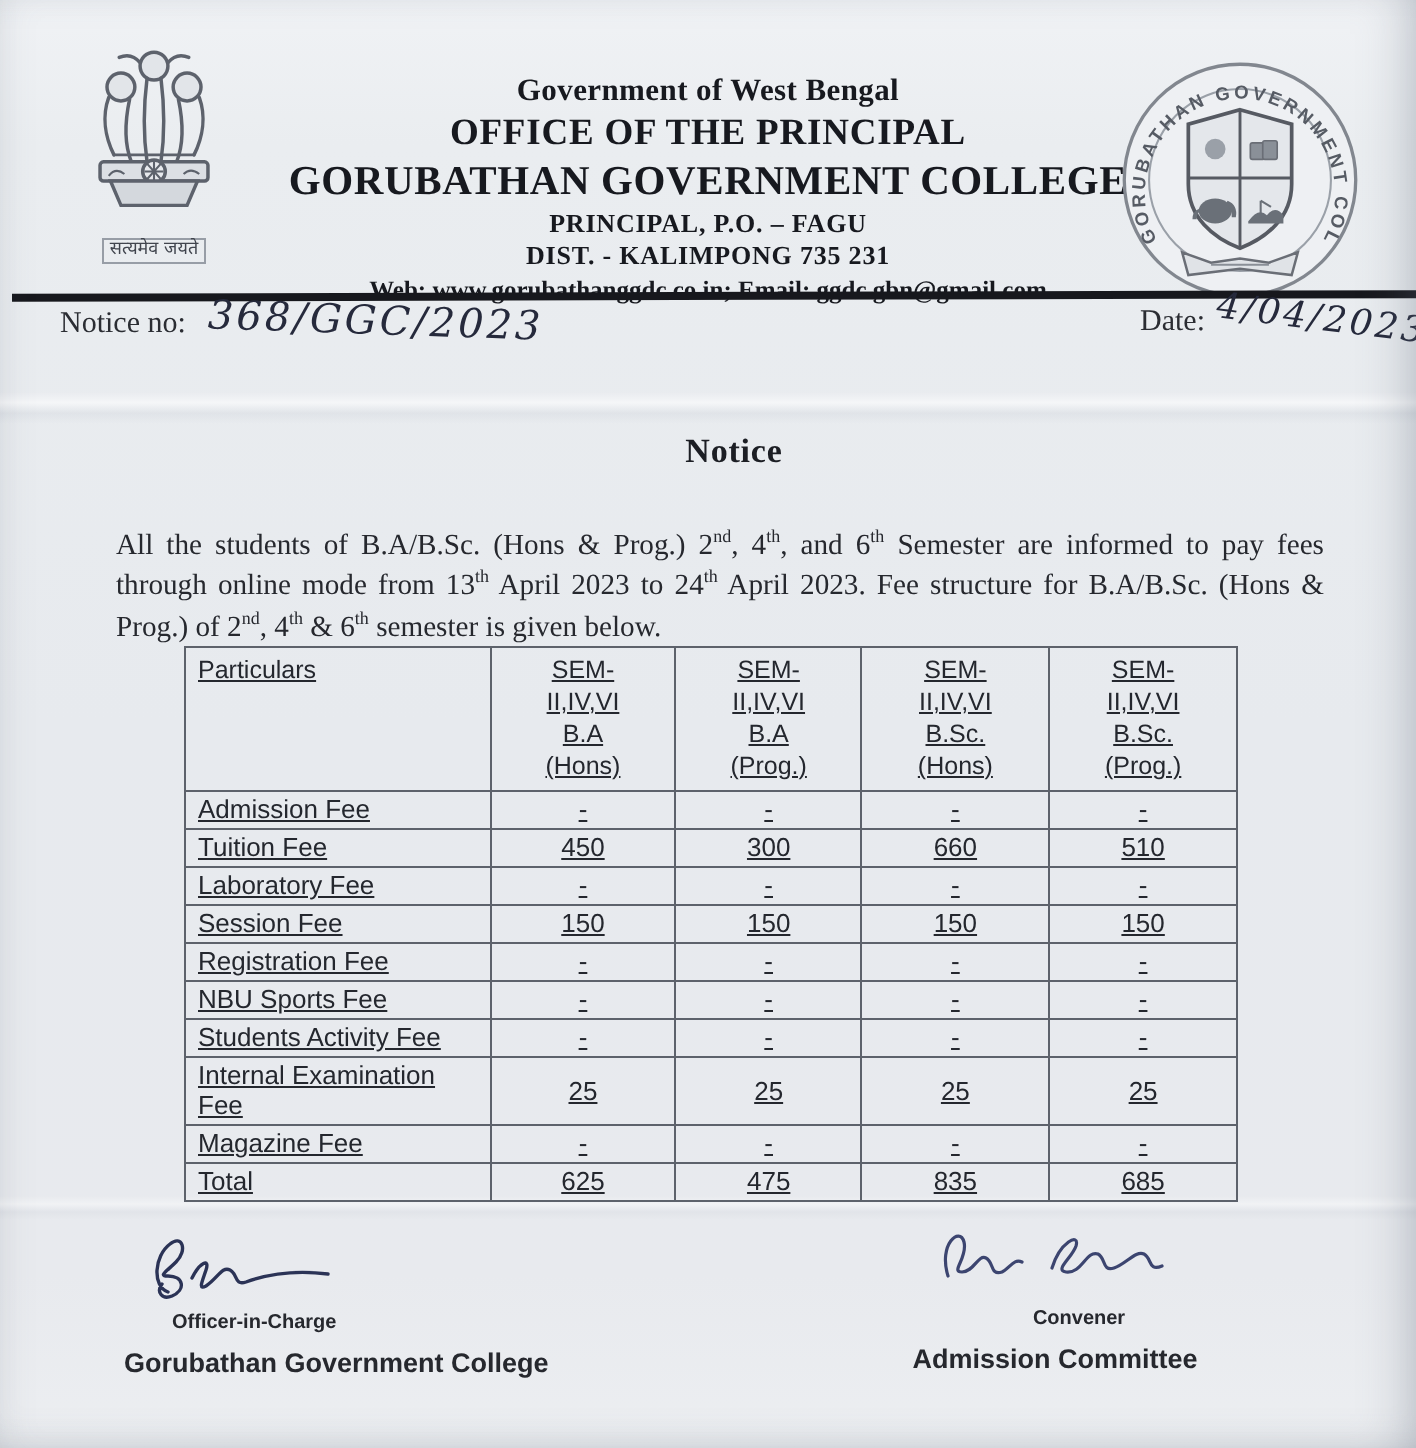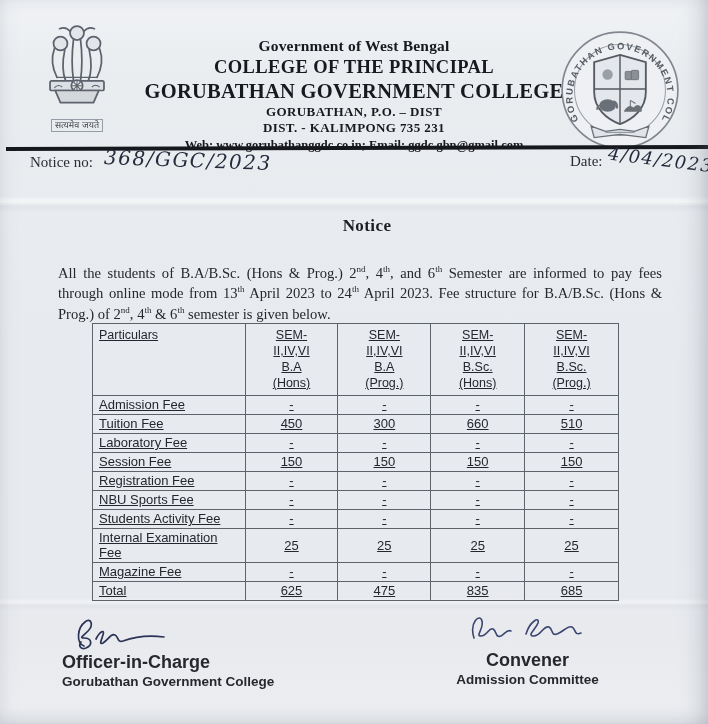--- a/index.html
+++ b/index.html
@@ -61,21 +61,21 @@
   table.fee th.first{text-align:left;vertical-align:top;padding:3px 6px;}
   table.fee td.label{text-align:left;padding:1px 6px 2px;}
   table.fee td.val{text-align:center;padding:1px 2px 2px;}
 
   .nb{position:absolute;left:88px;top:565px;font-size:13.5px;font-weight:600;color:#202329;}
   .nb .u{text-decoration:underline;text-underline-offset:2px;font-weight:700;}
 
   .sig{position:absolute;}
   .sig-left{left:62px;top:614px;width:230px;}
   .sig-right{left:440px;top:610px;width:175px;text-align:center;}
-  .sig-title{font-size:18px;font-weight:bold;color:#26282e;line-height:20px;}
+  .sig-title{font-size:10px;font-weight:bold;color:#26282e;line-height:20px;margin-left:24px;}
   .sig-org{font-size:13.5px;font-weight:bold;color:#26282e;line-height:20px;}
   .scribble{display:block;}
   .sig-left .scribble{margin-left:6px;}
   .sig-right .scribble{margin:0 auto;}
 </style>
 </head>
 <body>
 
 <div class="page">
 
@@ -102,23 +102,23 @@
         <path d="M50,69.5 L50,81.5 M44.5,75.5 L55.5,75.5 M46,71 L54,80 M54,71 L46,80"></path>
         <path d="M24,78 q4,-5 9,-1 M67,77 q4,-4 9,0"></path>
       </g>
       <path d="M25,81 L75,81 L69,95 L31,95 Z" fill="#d4d8dd" stroke="#5d626c" stroke-width="2"></path>
     </svg>
     <div class="emblem-caption">सत्यमेव जयते</div>
   </div>
 
   <div class="header-text">
     <div class="ht-govt">Government of West Bengal</div>
-    <div class="ht-office">COLLEGE OF THE PRINCIPAL</div>
+    <div class="ht-office">OFFICE OF THE PRINCIPAL</div>
     <div class="ht-college">GORUBATHAN GOVERNMENT COLLEGE</div>
-    <div class="ht-addr">GORUBATHAN, P.O. – DIST</div>
+    <div class="ht-addr">PRINCIPAL, P.O. – FAGU</div>
     <div class="ht-addr">DIST. - KALIMPONG 735 231</div>
     <div class="ht-contact">Web: www.gorubathanggdc.co.in; Email: ggdc.gbn@gmail.com</div>
   </div>
 
   <div class="seal">
     <svg width="124" height="124" viewBox="0 0 120 120">
       <circle cx="60" cy="60" r="56" fill="#eef0f3" stroke="#82878f" stroke-width="1.6"></circle>
       <circle cx="60" cy="60" r="44" fill="none" stroke="#9aa0a8" stroke-width="1"></circle>
       <defs>
         <path id="sealArc" d="M 21,91 A 46,46 0 1 1 99,91" fill="none"></path>

